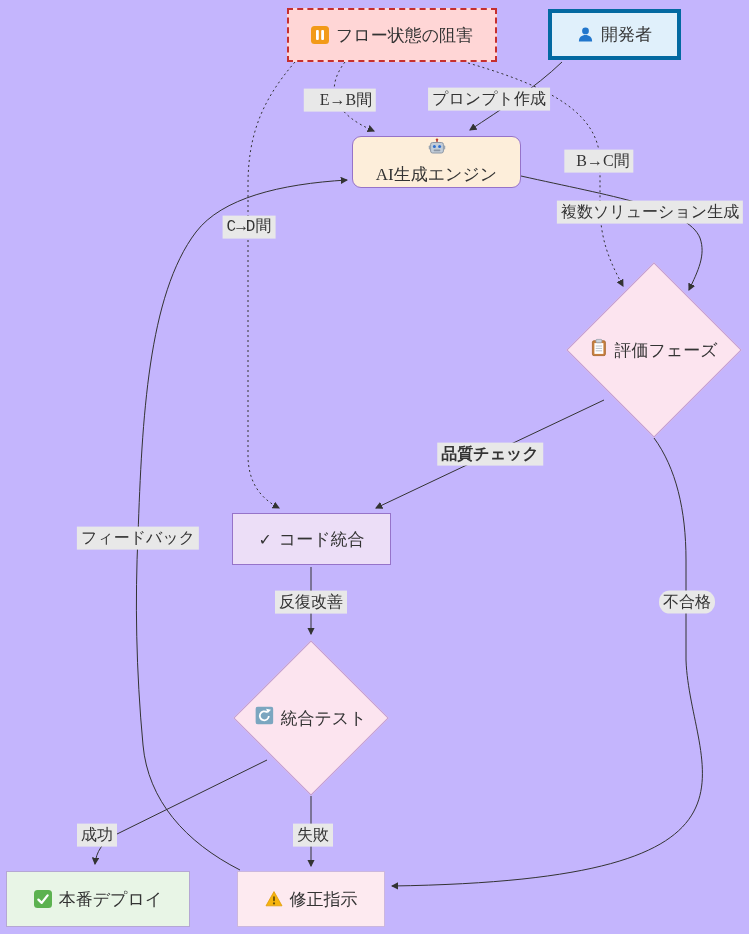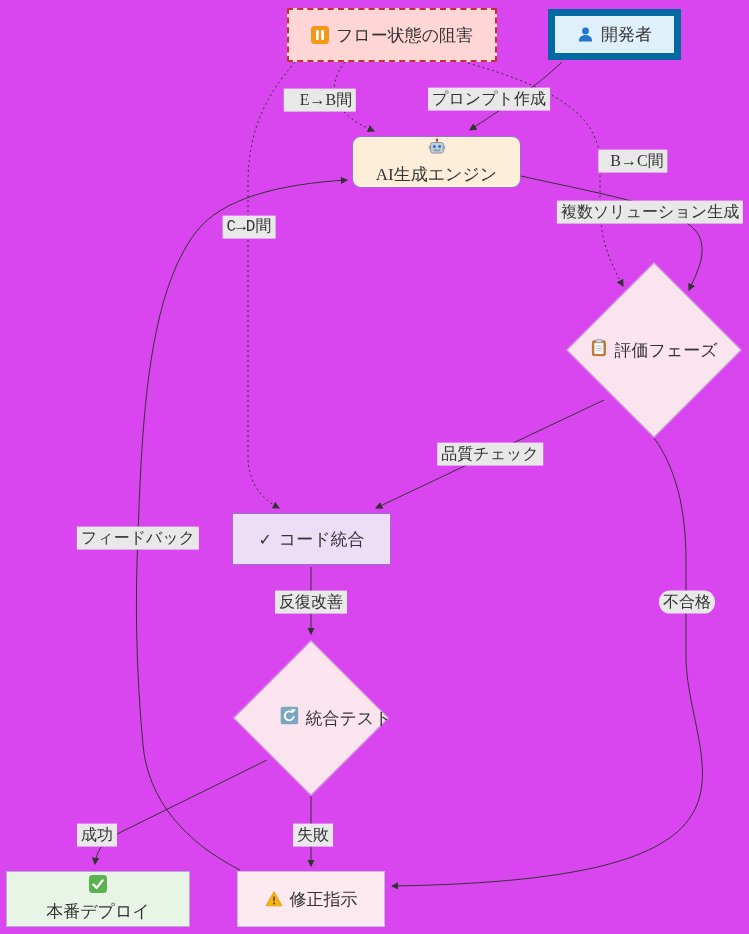--- a/index.html
+++ b/index.html
@@ -1,27 +1,27 @@
 <!DOCTYPE html>
 <html><head>
 <meta charset="utf-8">
 <style>
   html,body{margin:0;padding:0;background:#fff;}
   #canvas{
-    position:relative;width:749px;height:934px;background:#d946ef;overflow:hidden;
+    position:relative;width:749px;height:934px;background:#c4b5fd;overflow:hidden;
     font-family:"Liberation Serif","DejaVu Serif",serif;color:#333;
   }
   svg.edges{position:absolute;left:0;top:0;z-index:1;}
   .node{
     position:absolute;box-sizing:border-box;display:flex;align-items:center;justify-content:center;
     gap:7px;font-size:17px;color:#333;z-index:3;background:#fff;
   }
   .node .icon{display:inline-flex;align-items:center;}
   .node-blocker{background:#ffd6d6;border:2px dashed #c62f2f;}
-  .node-developer{background:#e0f0fb;border:7px solid #0369a1;}
+  .node-developer{background:#e0f0fb;border:4px solid #0369a1;}
   .node-ai{background:#fdeeda;border:1.5px solid #9673c9;border-radius:9px;}
   .node-code{background:#ecdef7;border:1.5px solid #9673c9;}
   .node-deploy{background:#e8f5e6;border:1.5px solid #b5a7d4;}
   .node-fix{background:#fdeaf0;border:1.5px solid #cbb7de;}
   .diamond{
     position:absolute;z-index:2;background:#fce4ef;border:1.5px solid #c29bd1;
     transform:rotate(45deg);box-sizing:border-box;
   }
   .dlabel{
     position:absolute;z-index:3;display:flex;align-items:flex-end;gap:7px;
@@ -97,21 +97,21 @@
       </svg>
     </span>
     <span>AI生成エンジン</span>
   </div>
 
   <div class="node node-code" style="left:232px;top:513px;width:159px;height:52px;">
     <span class="checkchar">✓</span>
     <span>コード統合</span>
   </div>
 
-  <div class="node node-deploy" style="left:6px;top:871px;width:184px;height:56px;flex-direction:column;">
+  <div class="node node-deploy" style="left:6px;top:871px;width:184px;height:56px;">
     <span class="icon">
       <svg width="18" height="18" viewBox="0 0 18 18">
           <rect width="18" height="18" rx="3.5" fill="#5cb250"></rect>
           <path d="M4.4,9.6 L7.7,12.9 L13.6,5.4" fill="none" stroke="#fff" stroke-width="2.3" stroke-linecap="round" stroke-linejoin="round"></path>
         </svg>
     </span>
     <span>本番デプロイ</span>
   </div>
 
   <div class="node node-fix" style="left:237px;top:871px;width:148px;height:56px;">
@@ -132,36 +132,36 @@
         <rect x="4" y="4.6" width="9" height="10.8" fill="#fff"></rect>
         <rect x="5.6" y="0.8" width="5.8" height="3.4" rx="1" fill="#cdd3da" stroke="#97a0ab" stroke-width="0.8"></rect>
         <rect x="5.3" y="7" width="6.4" height="1" fill="#b9c0c9"></rect>
           <rect x="5.3" y="9.4" width="6.4" height="1" fill="#b9c0c9"></rect>
           <rect x="5.3" y="11.8" width="6.4" height="1" fill="#b9c0c9"></rect>
       </svg>
     </span>
     <span>評価フェーズ</span>
   </div>
 
-  <div class="dlabel" style="left:311px;top:718px;margin-left:25px;">
+  <div class="dlabel" style="left:311px;top:718px;">
     <span class="icon">
       <svg width="18" height="18" viewBox="0 0 18 18">
         <rect width="18" height="18" rx="3" fill="#7ba6c0"></rect>
         <path d="M 13.4,9.4 a 4.5,4.5 0 1 1 -1.7,-3.6" fill="none" stroke="#fff" stroke-width="1.8"></path>
         <polygon points="10.8,2.2 15.6,3.2 12.2,6.8" fill="#fff"></polygon>
       </svg>
     </span>
     <span>統合テスト</span>
   </div>
 
-  <div class="elabel" style="left:320px;top:100px;padding-left:16px;">E→B間</div>
+  <div class="elabel" style="left:340px;top:100px;padding-left:16px;">E→B間</div>
   <div class="elabel" style="left:489px;top:99px;">プロンプト作成</div>
-  <div class="elabel" style="left:633px;top:161px;padding-left:12px;">B→C間</div>
+  <div class="elabel" style="left:599px;top:161px;padding-left:12px;">B→C間</div>
   <div class="elabel" style="left:650px;top:212px;">複数ソリューション生成</div>
   <div class="elabel" style="left:249px;top:227px;font-family:Liberation Mono, monospace;">C→D間</div>
-  <div class="elabel" style="left:490px;top:454px;">品質チェック</div>
+  <div class="elabel" style="left:490px;top:454px;font-weight:bold;">品質チェック</div>
   <div class="elabel" style="left:138px;top:538px;">フィードバック</div>
   <div class="elabel" style="left:311px;top:602px;">反復改善</div>
   <div class="elabel" style="left:687px;top:602px;border-radius:11px;">不合格</div>
   <div class="elabel" style="left:97px;top:835px;">成功</div>
   <div class="elabel" style="left:313px;top:835px;">失敗</div>
 
 </div>
 
 </body></html>

